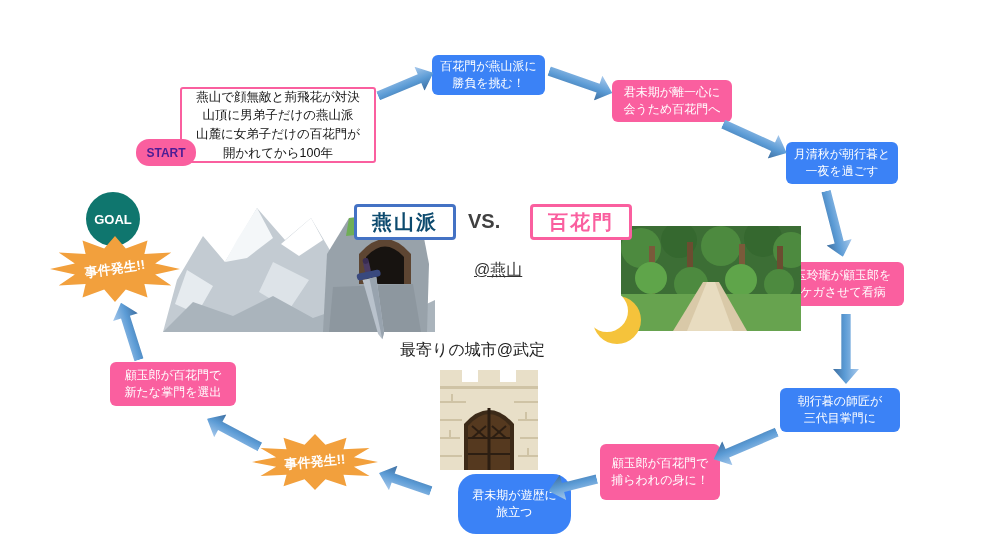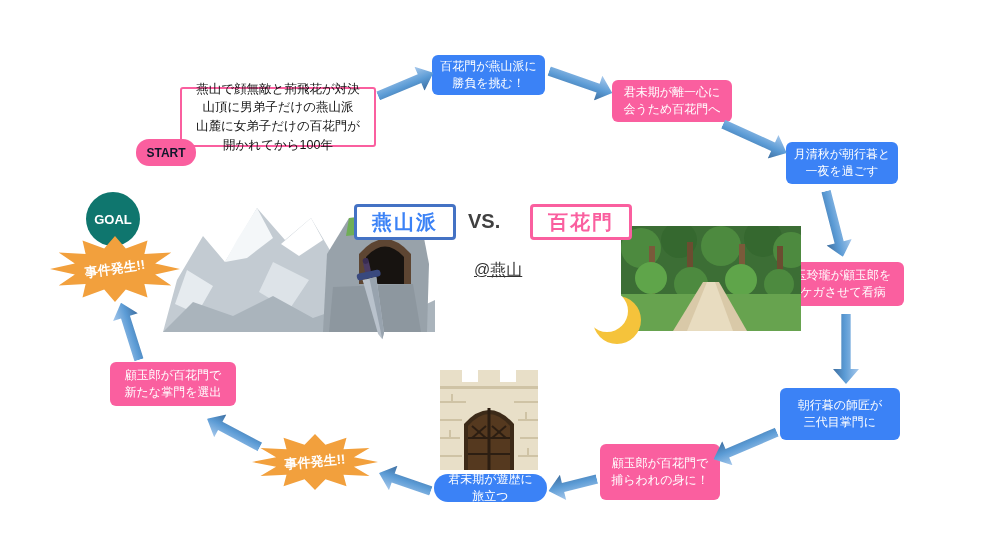--- a/index.html
+++ b/index.html
@@ -7,23 +7,23 @@
 
   
   .event{position:absolute;border-radius:6px;color:#fff;font-size:12px;line-height:1.45;
          display:flex;align-items:center;justify-content:center;text-align:center;
          white-space:pre-line;padding:3px 5px;box-sizing:border-box;}
   .event.blue{background:#3b82f6;}
   .event.pink{background:#FA5F9F;}
 
   
   .start-badge{position:absolute;left:136px;top:139px;width:60px;height:27px;background:#FA5F9F;
-         border-radius:13px;color:#0f172a;font-weight:bold;font-size:12px;display:flex;
+         border-radius:13px;color:#4c1d95;font-weight:bold;font-size:12px;display:flex;
          align-items:center;justify-content:center;z-index:6;}
-  .start-desc{position:absolute;left:180px;top:87px;width:196px;height:60px;background:#fff;
+  .start-desc{position:absolute;left:180px;top:87px;width:196px;height:76px;background:#fff;
          border:2px solid #FA5F9F;border-radius:3px;color:#111;font-size:12.5px;line-height:1.5;
          display:flex;align-items:center;justify-content:center;text-align:center;
          white-space:pre-line;box-sizing:border-box;z-index:5;}
   .goal-badge{position:absolute;left:86px;top:192px;width:54px;height:54px;background:#0f766e;
          border-radius:50%;color:#fff;font-weight:bold;font-size:13px;display:flex;
          align-items:center;justify-content:center;z-index:6;}
 
   
   .arrow{position:absolute;height:26px;transform-origin:0 50%;z-index:1;
          background:linear-gradient(180deg,#a8c9ec 0%,#5B9BD5 55%,#3f6fa0 100%);
@@ -33,21 +33,21 @@
   
   .burst{position:absolute;z-index:7;}
   .burst svg{position:absolute;left:0;top:0;width:100%;height:100%;}
   .burst .burst-label{position:absolute;left:0;top:0;width:100%;height:100%;display:flex;
          align-items:center;justify-content:center;color:#fff;font-weight:bold;font-size:13px;}
 
   
   .faction{position:absolute;width:102px;height:36px;background:#fff;border-radius:4px;
          display:flex;align-items:center;justify-content:center;font-size:20px;font-weight:bold;
          box-sizing:border-box;z-index:5;letter-spacing:2px;}
-  .faction.blue{border:3px solid #4472C4;color:#3b82f6;}
+  .faction.blue{border:3px solid #4472C4;color:#0c4a6e;}
   .faction.pink{border:3px solid #FA5F9F;color:#FA5F9F;}
   .vs-label{position:absolute;left:468px;top:210px;font-size:20px;font-weight:bold;color:#404040;z-index:5;}
   .at-location{position:absolute;left:474px;top:260px;font-size:16px;color:#333;z-index:5;text-decoration:underline;}
   .city-label{position:absolute;left:400px;top:340px;font-size:16px;color:#222;z-index:5;}
 
   .illus{position:absolute;z-index:2;}
 </style>
 </head>
 <body>
 
@@ -72,25 +72,25 @@
   <div class="goal-badge">GOAL</div>
 
   <div class="event blue" style="left:432px;top:55px;width:113px;height:40px;">百花門が燕山派に
 勝負を挑む！</div>
   <div class="event blue" style="left:786px;top:142px;width:112px;height:42px;">月清秋が朝行暮と
 一夜を過ごす</div>
   <div class="event pink" style="left:612px;top:80px;width:120px;height:42px;">君未期が離一心に
 会うため百花門へ</div>
   <div class="event pink" style="left:782px;top:262px;width:122px;height:44px;">玉玲瓏が顧玉郎を
 ケガさせて看病</div>
-  <div class="event blue" style="left:780px;top:388px;width:120px;height:52px;">朝行暮の師匠が
+  <div class="event blue" style="left:780px;top:388px;width:120px;height:44px;">朝行暮の師匠が
 三代目掌門に</div>
   <div class="event pink" style="left:600px;top:444px;width:120px;height:56px;">顧玉郎が百花門で
 捕らわれの身に！</div>
-  <div class="event blue" style="left:434px;top:474px;width:113px;height:28px;border-radius:18px;">君未期が遊歴に
+  <div class="event blue" style="left:458px;top:474px;width:113px;height:60px;border-radius:18px;">君未期が遊歴に
 旅立つ</div>
   <div class="event pink" style="left:110px;top:362px;width:126px;height:44px;">顧玉郎が百花門で
 新たな掌門を選出</div>
 
   <div class="burst" style="left:50px;top:236px;width:130px;height:66px;">
     <svg viewBox="0 0 100 100" preserveAspectRatio="none">
       <polygon fill="#F2A03D" points="100,50 80.9,58.3 93.3,75 72.6,72.6 75,93.3 58.3,80.9 50,100 41.7,80.9 25,93.3 27.4,72.6 6.7,75 19.1,58.3 0,50 19.1,41.7 6.7,25 27.4,27.4 25,6.7 41.7,19.1 50,0 58.3,19.1 75,6.7 72.6,27.4 93.3,25 80.9,41.7"></polygon>
     </svg>
     <div class="burst-label" style="transform:rotate(-8deg);">事件発生!!</div>
   </div>
@@ -180,14 +180,15 @@
         <line x1="50" y1="58" x2="36" y2="70"></line>
       <line x1="56" y1="58" x2="70" y2="70"></line>
         <line x1="70" y1="58" x2="56" y2="70"></line>
     </g>
   </svg>
 
   <div class="faction blue" style="left:354px;top:204px;">燕山派</div>
   <div class="vs-label">VS.</div>
   <div class="faction pink" style="left:530px;top:204px;">百花門</div>
   <div class="at-location">@燕山</div>
+  <div class="city-label">最寄りの城市@武定</div>
 
 </div>
 
 </body></html>

